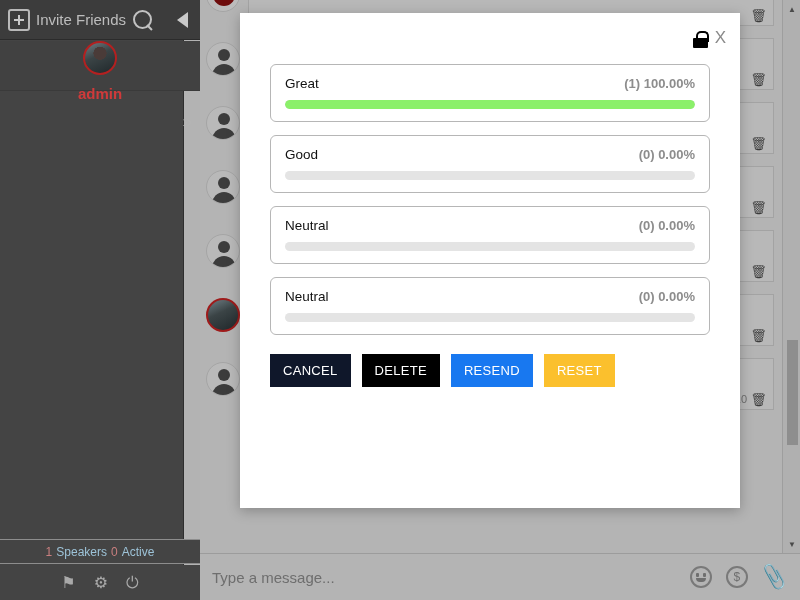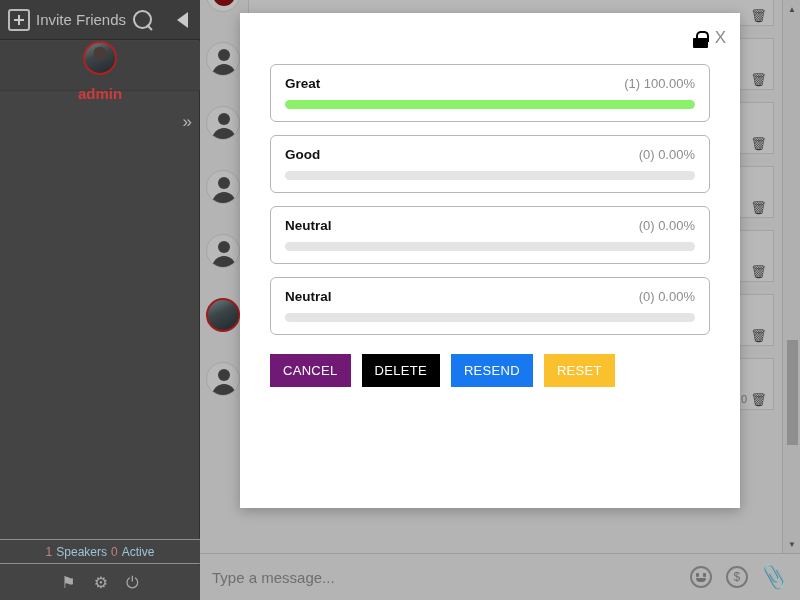--- a/index.html
+++ b/index.html
@@ -7,21 +7,21 @@
     width: 800px; height: 600px;
     overflow: hidden;
     font-family: "Liberation Sans", sans-serif;
     background: #b3b3b3;
   }
   #app { position: relative; width: 800px; height: 600px; }
 
   
   #sidebar {
     position: absolute; left: 0; top: 0;
-    width: 200px; height: 600px;
+    width: 184px; height: 600px;
     background: #444444;
     border-right: 1px solid #2e2e2e;
   }
   #sidebar-header {
     height: 40px; width: 200px;
     background: #3c3c3c;
     border-bottom: 1px solid #2b2b2b;
     display: flex; align-items: center;
     padding: 0 8px;
     gap: 6px;
@@ -261,22 +261,22 @@
 
   #options { padding: 16px 30px 0 30px; }
   .opt {
     border: 1px solid #b6b6b6;
     border-radius: 6px;
     padding: 11px 14px 12px 14px;
     margin-bottom: 13px;
     background: #fff;
   }
   .opt-top { display: flex; align-items: baseline; }
-  .opt-label { font-size: 13.5px; font-weight: bold; color: #111; }
-  .opt-pct { margin-left: auto; font-size: 13px; font-weight: normal; color: #8d8d8d; }
+  .opt-label { font-size: 13.5px; font-weight: normal; color: #111; }
+  .opt-pct { margin-left: auto; font-size: 13px; font-weight: bold; color: #8d8d8d; }
   .opt-track {
     margin-top: 9px; height: 9px; border-radius: 5px;
     background: #e4e4e4; overflow: hidden;
   }
   .opt-fill { height: 9px; border-radius: 5px; }
 
   #modal-actions {
     display: flex; gap: 11px;
     padding: 6px 30px 0 30px;
   }
@@ -433,20 +433,20 @@
           <span class="opt-label">Neutral</span>
           <span class="opt-pct">(0) 0.00%</span>
         </div>
         <div class="opt-track">
           <div class="opt-fill" style="width: 0%; background: rgb(139, 240, 106);"></div>
         </div>
       </div>
     </div>
 
     <div id="modal-actions">
-      <button class="act-btn" style="background: #701a75;">CANCEL</button>
+      <button class="act-btn" style="background: #0f172a;">CANCEL</button>
       <button class="act-btn" style="background: #000000; text-align: right;">DELETE</button>
       <button class="act-btn" style="background: rgb(24, 120, 240);">RESEND</button>
       <button class="act-btn" style="background: rgb(251, 192, 45);">RESET</button>
     </div>
   </div>
 
 </div>
 
 </body></html>

